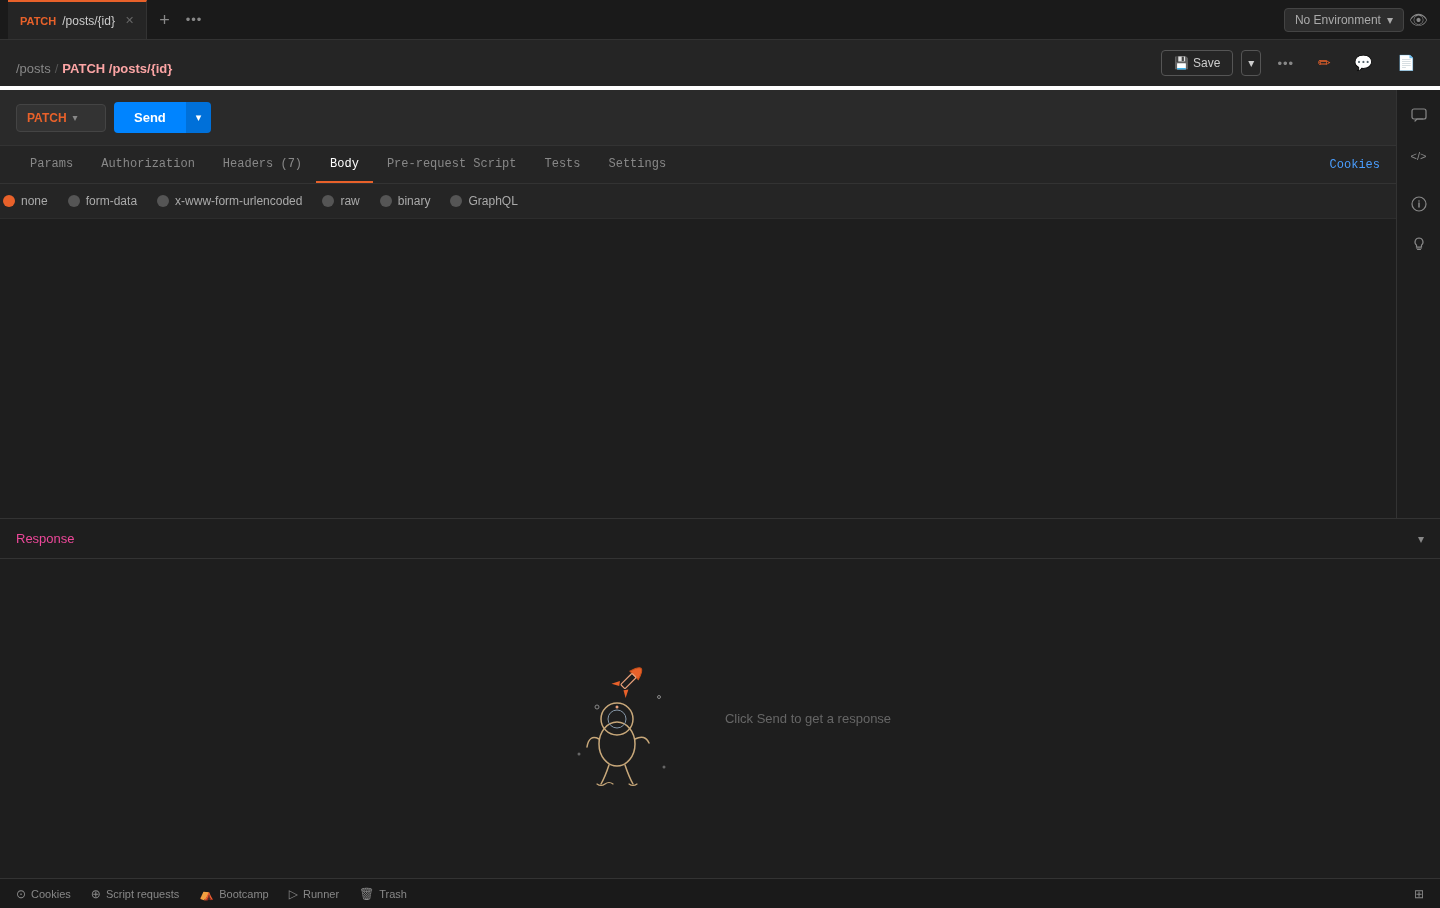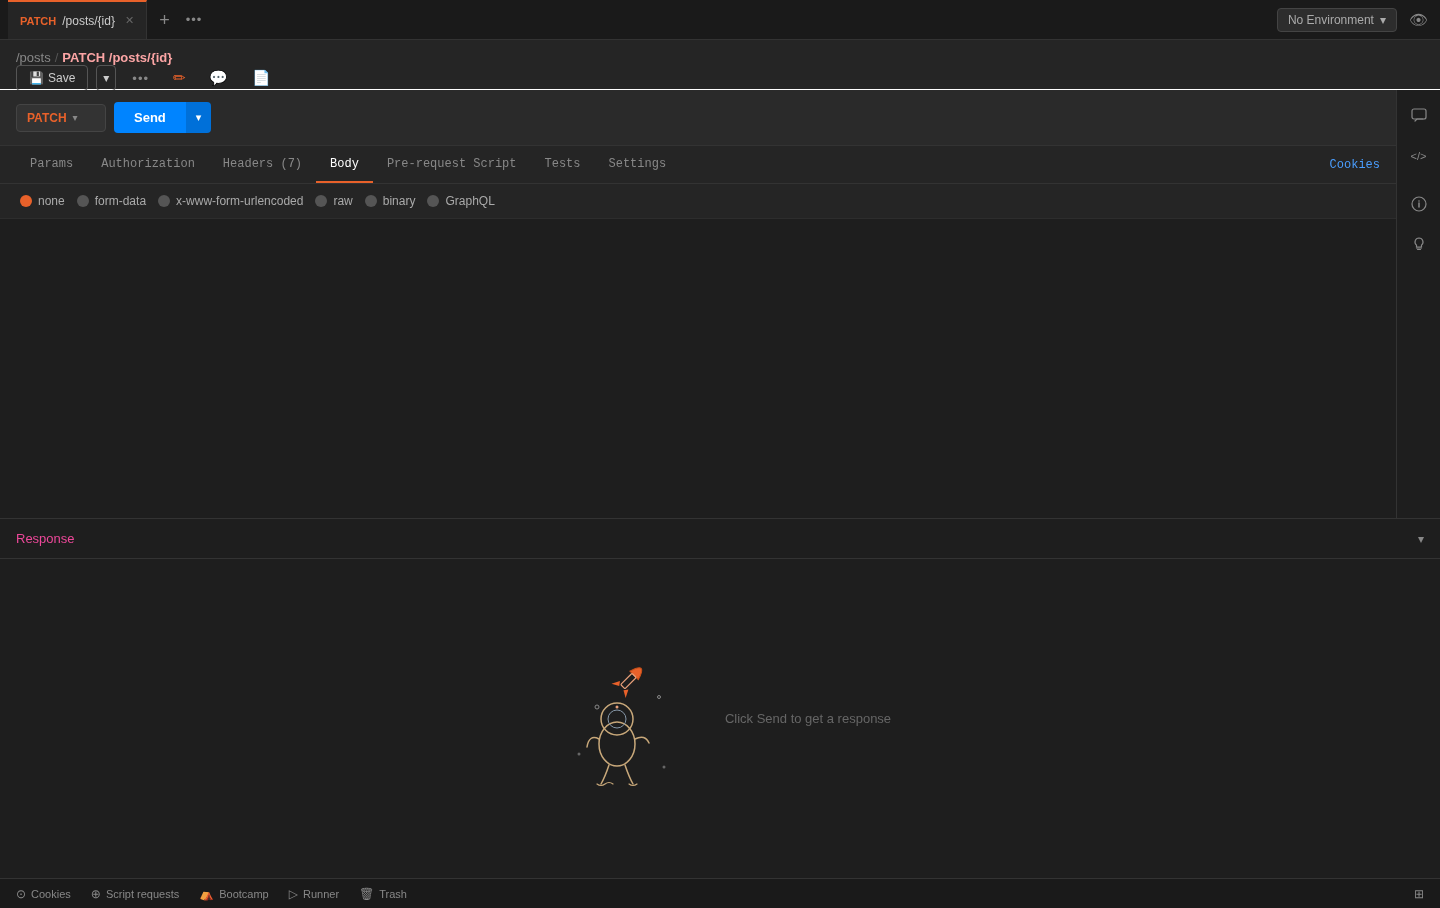--- a/index.html
+++ b/index.html
@@ -62,21 +62,21 @@
     .tab-more {
       color: #888;
       cursor: pointer;
       font-size: 13px;
       letter-spacing: 1px;
     }
     .tab-bar-right {
       margin-left: auto;
       display: flex;
       align-items: center;
-      gap: 8px;
+      gap: 1px;
     }
     .env-selector {
       display: flex;
       align-items: center;
       gap: 6px;
       background: #2d2d2d;
       border: 1px solid #444;
       border-radius: 4px;
       padding: 4px 10px;
       cursor: pointer;
@@ -87,26 +87,25 @@
       color: #888;
       cursor: pointer;
       font-size: 15px;
       padding: 4px;
     }
 
     
     .request-header {
       background: #252525;
       display: flex;
-      align-items: flex-start;
+      align-items: flex-end;
       padding: 10px 16px;
-      border-bottom: 1px solid #ffffff;
+      border-bottom: 4px solid #ffffff;
       flex-shrink: 0;
       height: 50px;
-      flex-direction: column;
     }
     .breadcrumb {
       display: flex;
       align-items: center;
       gap: 4px;
       font-size: 13px;
       color: #888;
       flex: 1;
     }
     .breadcrumb-item { color: #888; }
@@ -252,22 +251,22 @@
       margin-left: auto;
       color: #4a9eff;
       font-size: 12px;
       cursor: pointer;
     }
 
     
     .body-type-bar {
       display: flex;
       align-items: center;
-      gap: 12px;
-      padding: 10px 20px;
+      gap: 20px;
+      padding: 10px 3px;
       background: #252525;
       border-bottom: 1px solid #2d2d2d;
       flex-shrink: 0;
     }
     .radio-option {
       display: flex;
       align-items: center;
       gap: 6px;
       cursor: pointer;
       font-size: 12px;

